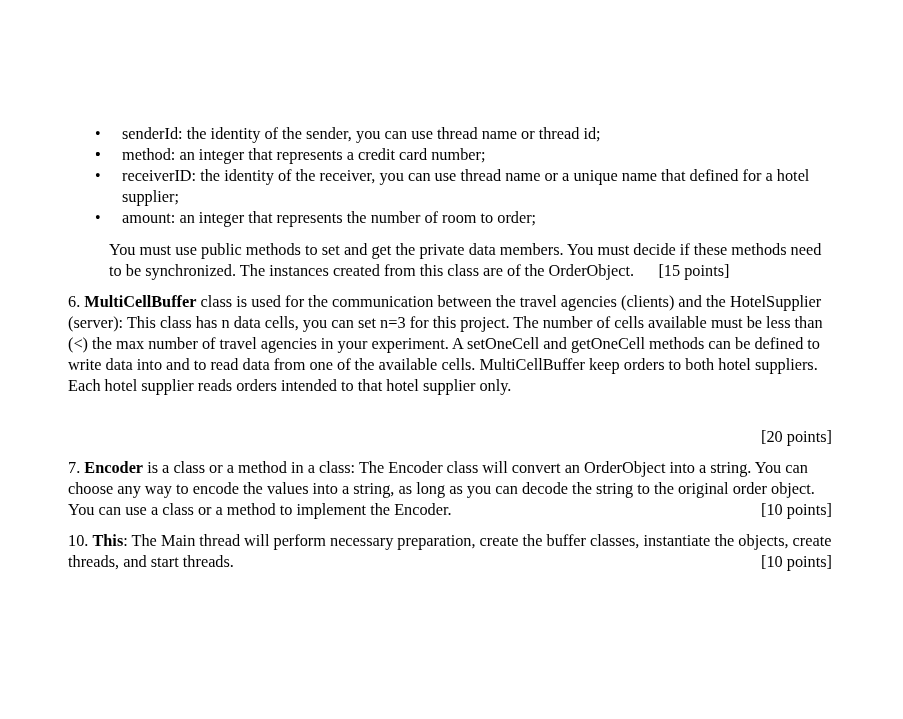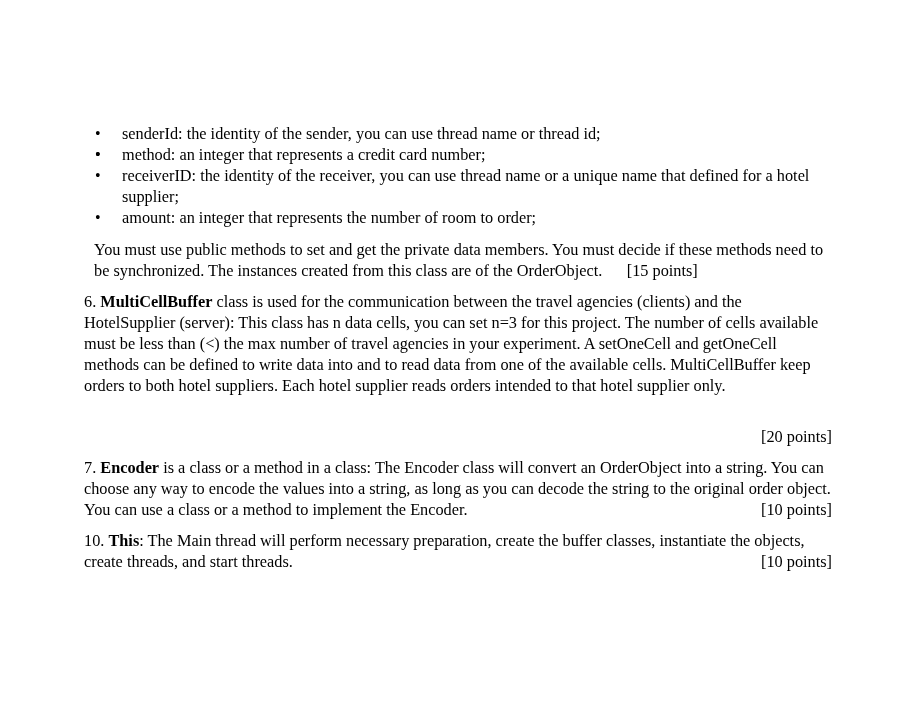--- a/index.html
+++ b/index.html
@@ -39,26 +39,26 @@
       padding-left: 54px;
       margin: 0;
     }
     ul.members li .bullet {
       position: absolute;
       left: 27px;
       top: 0;
       font-size: 16px;
     }
     .note {
-      margin: 11px 0 0 26px;
+      margin: 11px 0 0 41px;
     }
     .right-pts {
       float: right;
     }
-    .gap10 { margin-top: 10px; margin-left: 16px; }
+    .gap10 { margin-top: 10px; }
     .pts-line {
       text-align: right;
       margin-top: 30px;
     }
   </style>
 </head>
 <body>
 
 <div class="doc">
 

